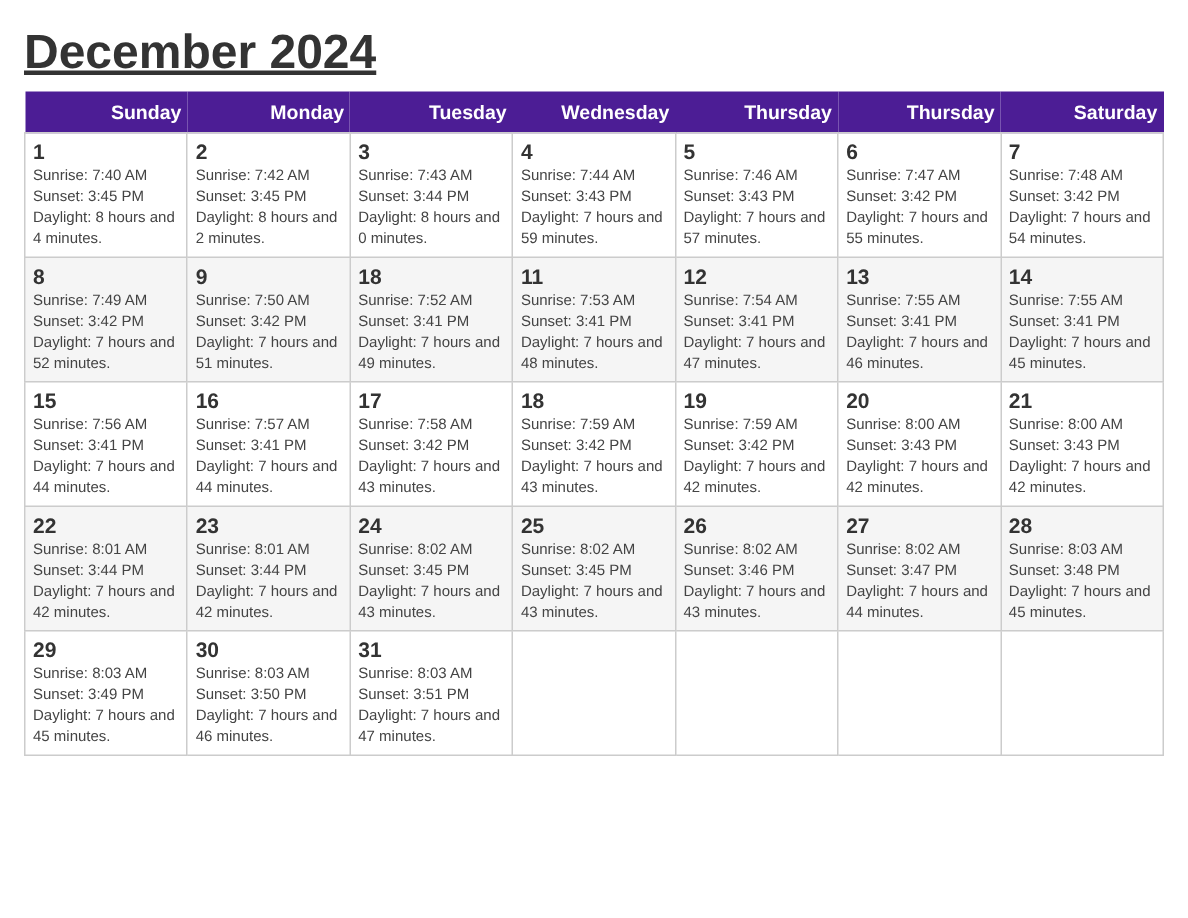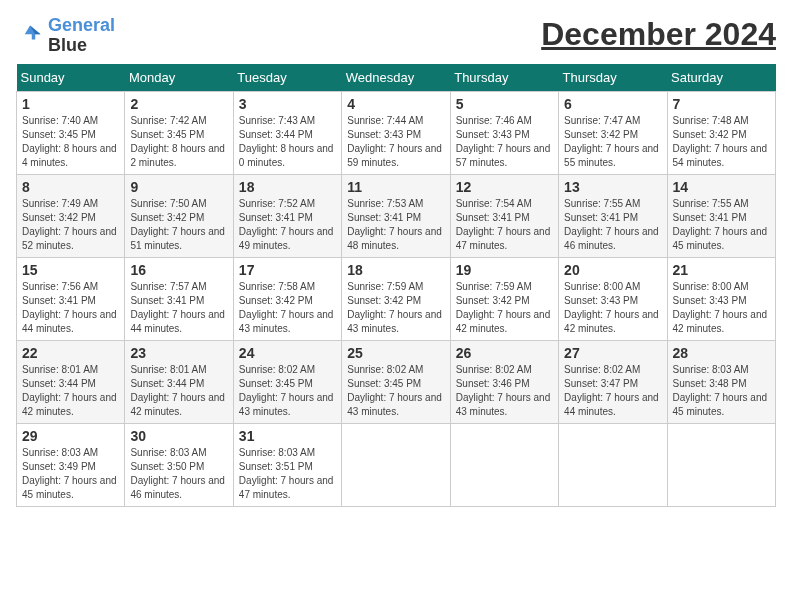--- a/index.html
+++ b/index.html
@@ -46,26 +46,26 @@
     .location {
       font-size: 14px;
       color: #555;
     }
     table {
       width: 100%;
       border-collapse: collapse;
       font-size: 11px;
     }
     th {
-      background-color: #0f766e;
+      background-color: #4c1d95;
       color: white;
       padding: 6px 4px;
-      text-align: left;
+      text-align: right;
       font-size: 13px;
-      font-weight: normal;
+      font-weight: bold;
     }
     td {
       border: 1px solid #ccc;
       vertical-align: top;
       padding: 4px 5px;
       height: 80px;
       background: #fff;
       width: calc(100% / 7);
     }
     tr:nth-child(even) td {
@@ -85,31 +85,20 @@
     }
     .empty-cell {
       background: #fff !important;
       border: 1px solid #ccc;
     }
   </style>
 </head>
 <body>
 
 <div class="header">
-  <div class="logo">
-    <svg class="logo-bird" viewBox="0 0 32 32">
-      <polygon points="16,4 28,14 22,14 22,20 18,20 18,14 10,14" fill="#4a90d9"></polygon>
-      <polygon points="16,4 28,14 22,14" fill="#2a70b9"></polygon>
-    </svg>
-    <div>
-      <div class="logo-text">
-        <span>General</span><br><span style="color:#333">Blue</span>
-      </div>
-    </div>
-  </div>
   <div class="title-block">
     <div class="month-title">December 2024</div>
   </div>
 </div>
 
 <table>
   <thead>
     <tr>
     <th>Sunday</th>
         <th>Monday</th>

